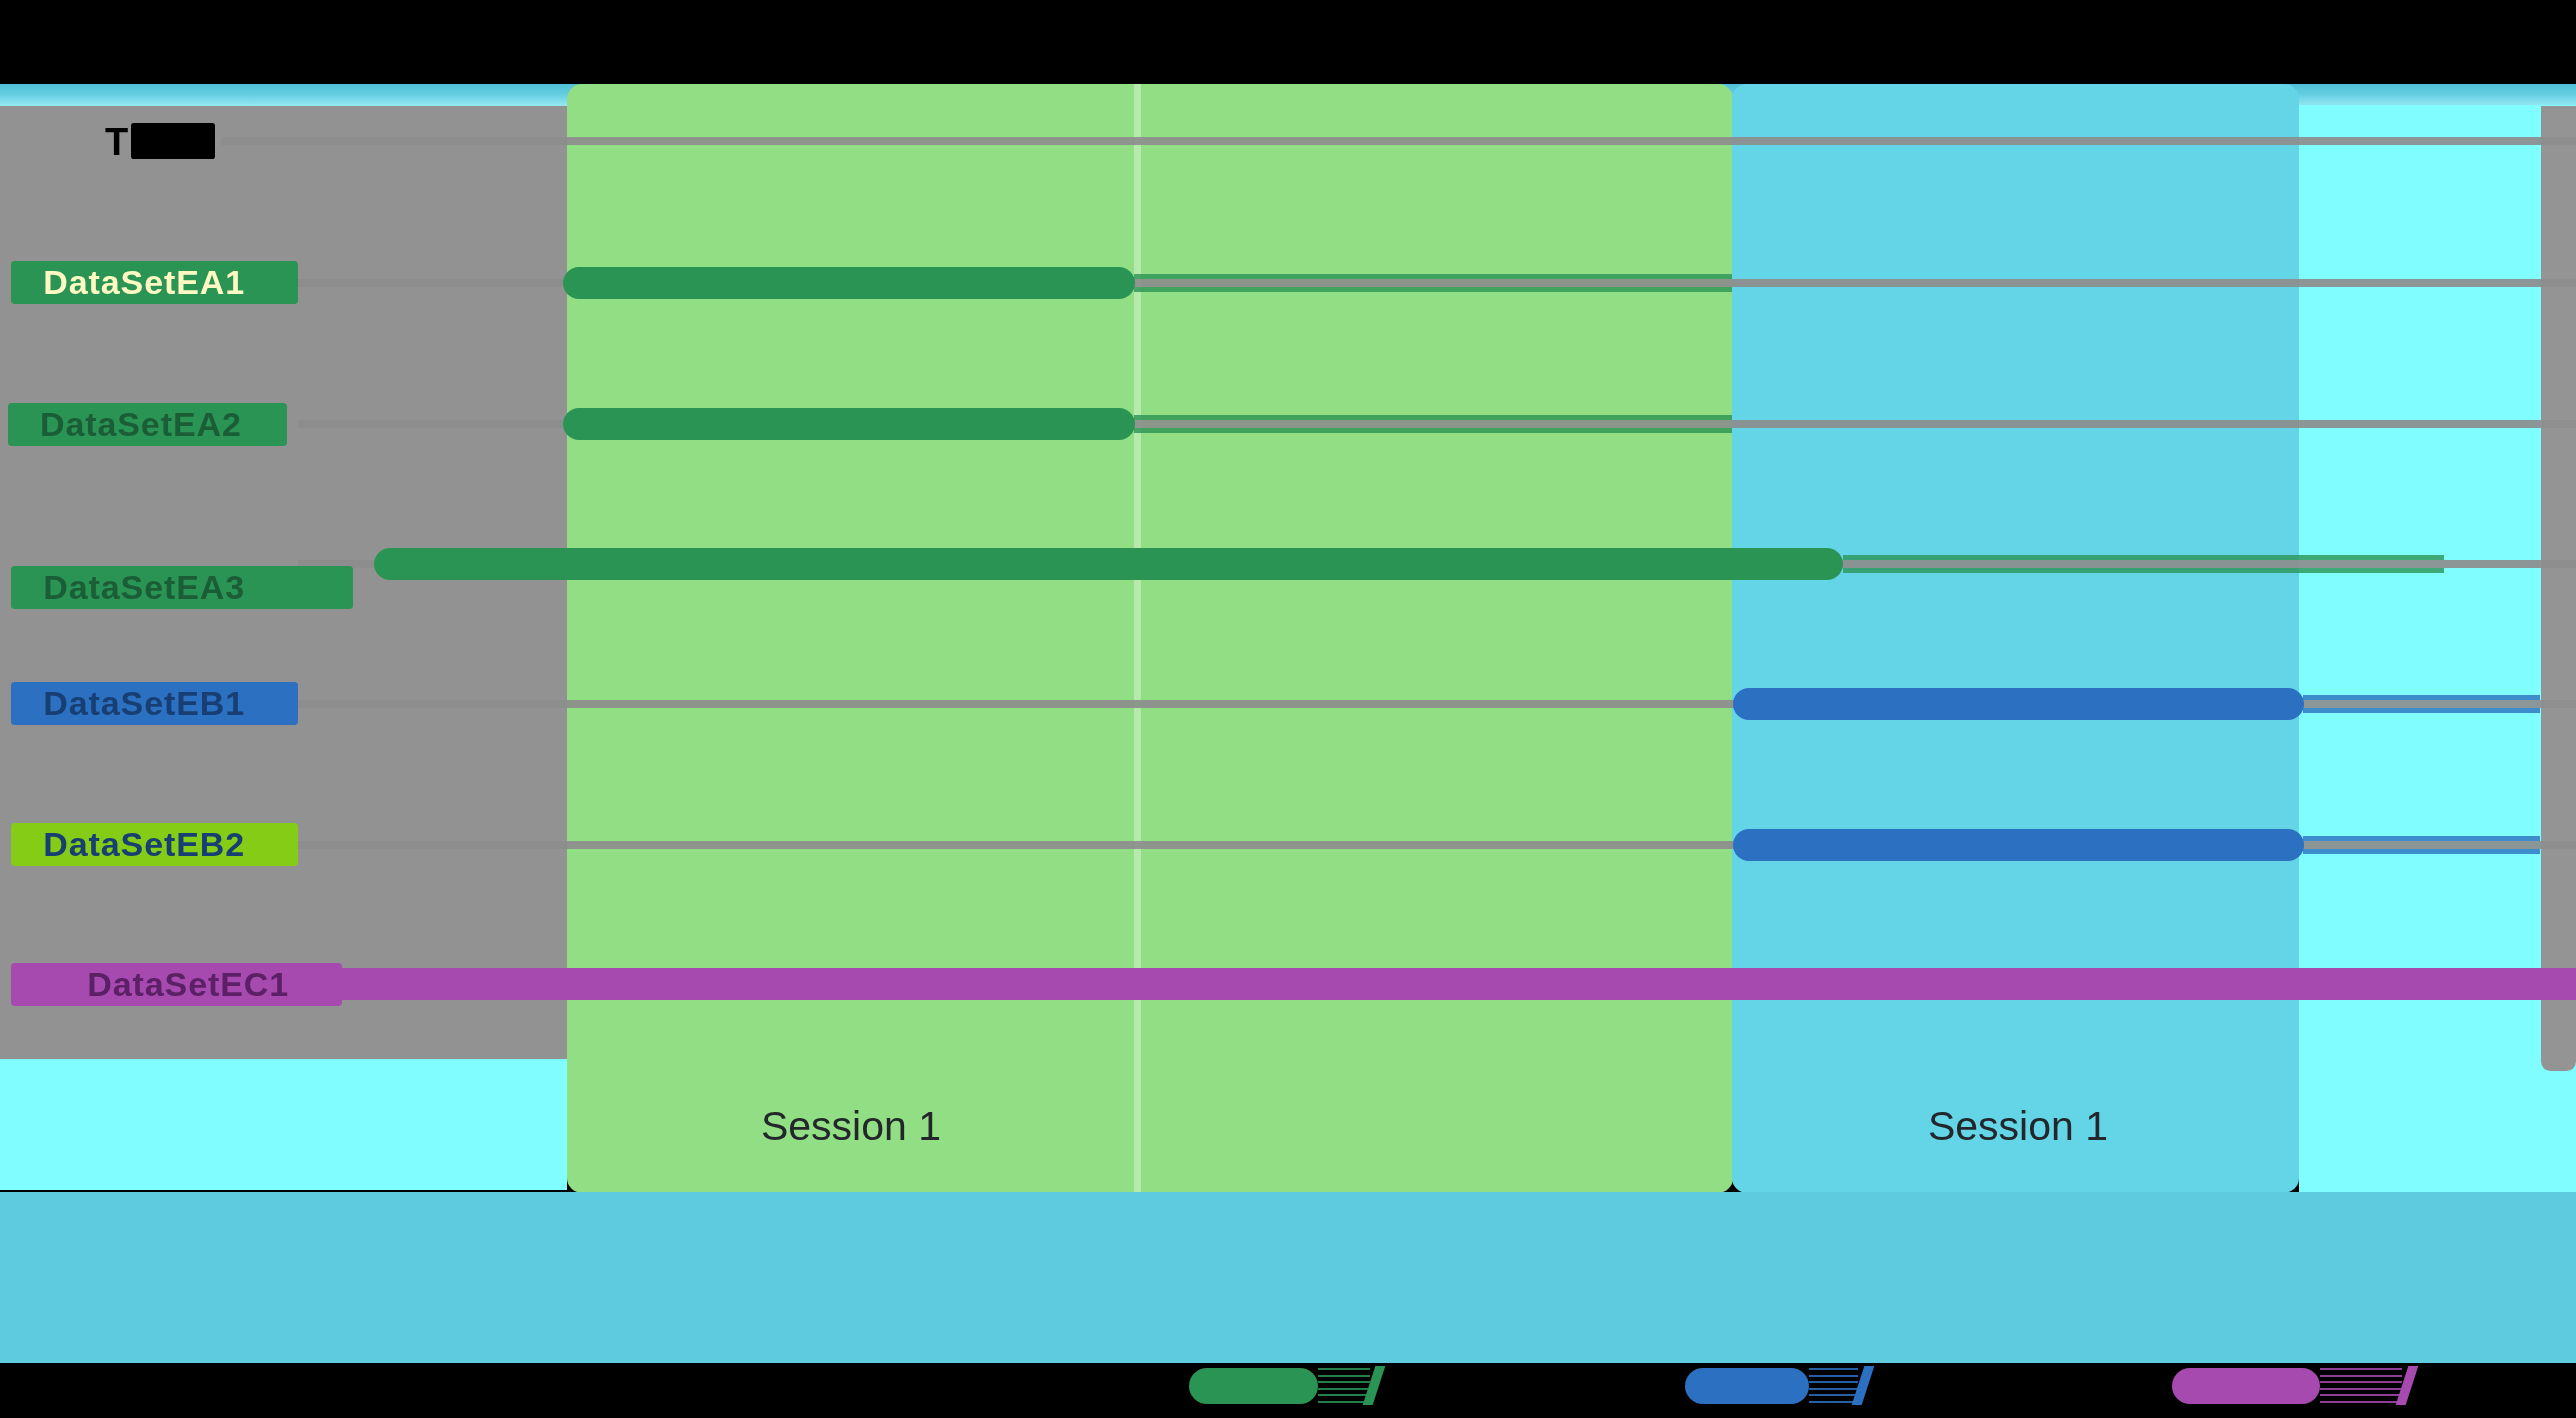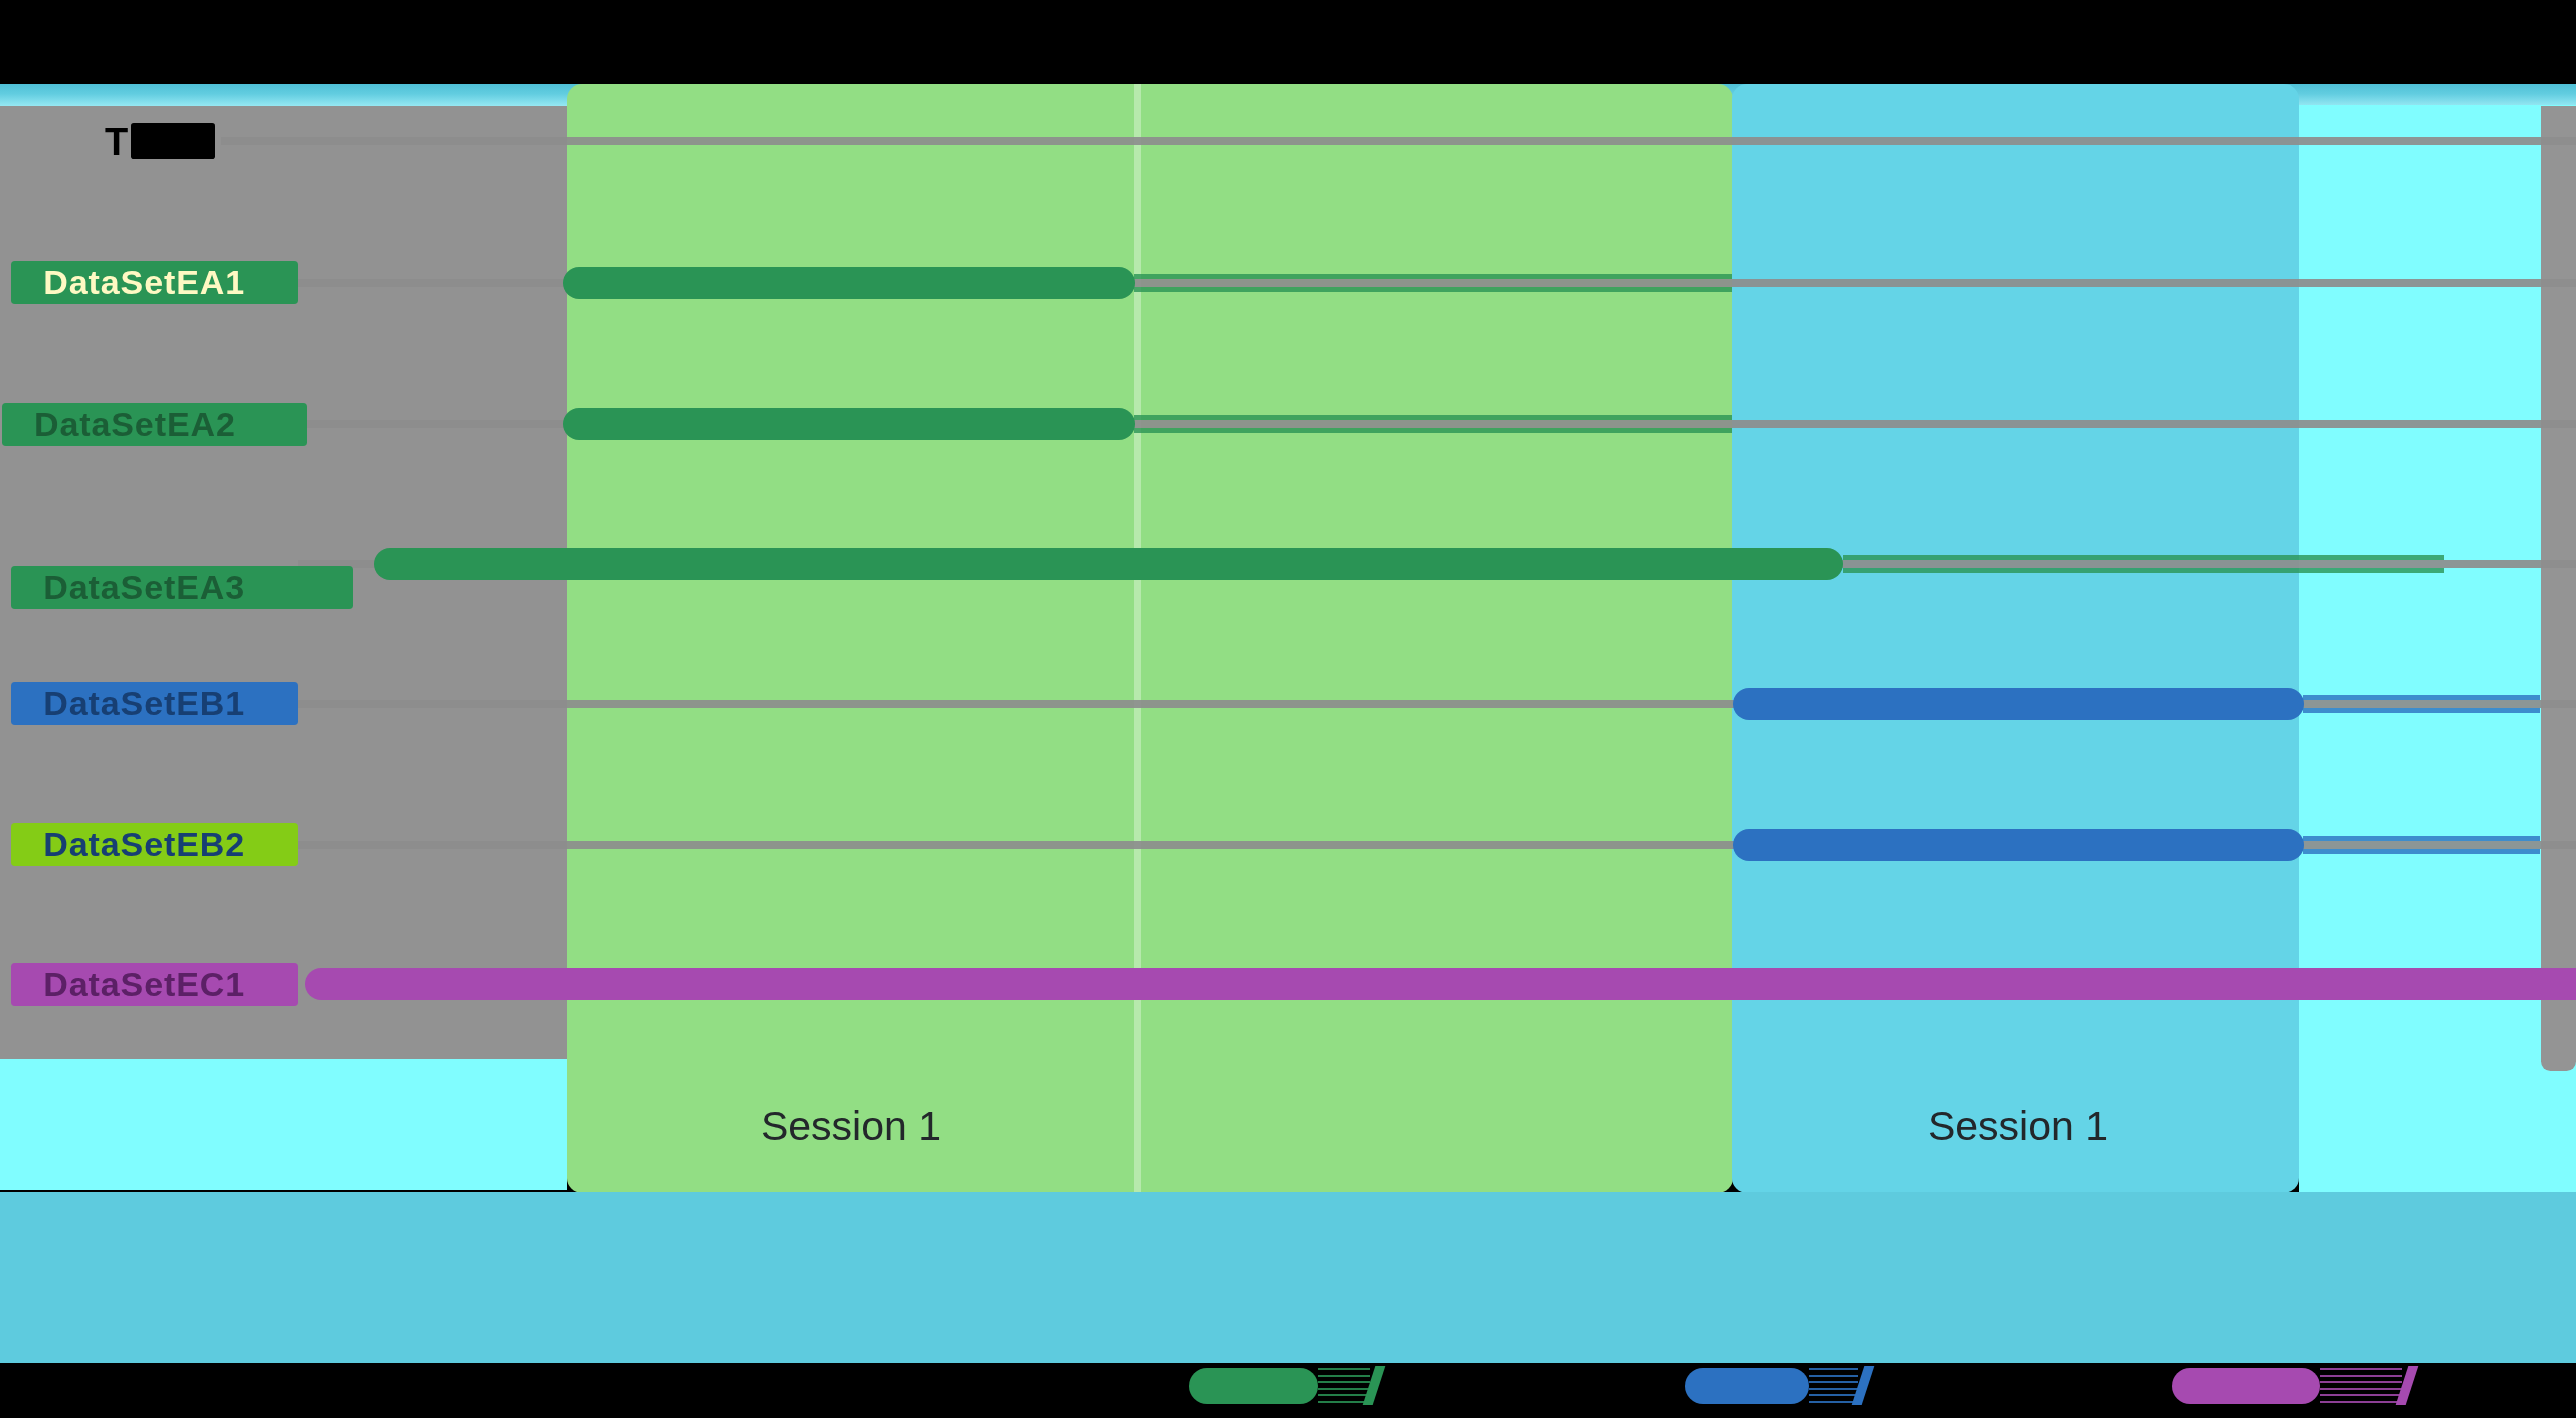--- a/index.html
+++ b/index.html
@@ -76,33 +76,33 @@
       <div class="bar" style="left: 563px; top: 408px; width: 572px; background: rgb(42, 148, 85); position: absolute;"></div>
       <div class="bar" style="left: 374px; top: 548px; width: 1469px; background: rgb(42, 148, 85); position: absolute;"></div>
       <div class="bar" style="left: 1733px; top: 688px; width: 571px; background: rgb(44, 113, 193); position: absolute;"></div>
       <div class="bar" style="left: 1733px; top: 829px; width: 571px; background: rgb(44, 113, 193); position: absolute;"></div>
       <div class="bar" style="left: 305px; top: 968px; width: 2271px; background: rgb(166, 74, 176); position: absolute; border-radius: 16px 0px 0px 16px;"></div>
     </div>
   <div id="chips" class="abs" style="left:0;top:0;width:100%;height:100%;">
       <div class="chip" style="left: 11.3px; top: 261px; width: 287px; background: rgb(42, 148, 85); position: absolute;">
         <span style="color: #fef9c3;">DataSetEA1</span>
       </div>
-      <div class="chip" style="left: 2px; top: 403px; width: 305px; background: rgb(42, 148, 85); position: absolute;">
+      <div class="chip" style="left: 8px; top: 403px; width: 279px; background: rgb(42, 148, 85); position: absolute;">
         <span style="color: rgb(27, 94, 54);">DataSetEA2</span>
       </div>
       <div class="chip" style="left: 11.3px; top: 542px; width: 342px; background: rgb(42, 148, 85); position: absolute; margin-top: 24px;">
         <span style="color: rgb(27, 94, 54);">DataSetEA3</span>
       </div>
       <div class="chip" style="left: 11.3px; top: 682px; width: 287px; background: rgb(44, 113, 193); position: absolute;">
         <span style="color: rgb(23, 63, 115);">DataSetEB1</span>
       </div>
       <div class="chip" style="left: 11.3px; top: 823px; width: 287px; background: #84cc16; position: absolute;">
         <span style="color: rgb(23, 63, 115);">DataSetEB2</span>
       </div>
-      <div class="chip" style="left: 11.3px; top: 963px; width: 287px; background: rgb(166, 74, 176); position: absolute;">
+      <div class="chip" style="left: 11.3px; top: 963px; width: 287px; background: rgb(166, 74, 176); position: absolute; padding-left: 44px;">
         <span style="color: rgb(92, 32, 102);">DataSetEC1</span>
       </div>
       <div class="t-label abs" style="left: 105px; top: 121px; position: absolute;">T</div>
       <div class="redact abs" style="left: 131px; top: 123px; width: 84px; height: 36px; position: absolute;"></div>
     </div>
   <div id="footer-strip" class="abs"></div>
   <div id="session-labels" class="abs" style="left:0;top:0;width:100%;height:100%;">
       <div class="session-label abs" style="left: 851px; top: 1126px; position: absolute;">Session 1</div>
       <div class="session-label abs" style="left: 2018px; top: 1126px; position: absolute;">Session 1</div>
     </div>

